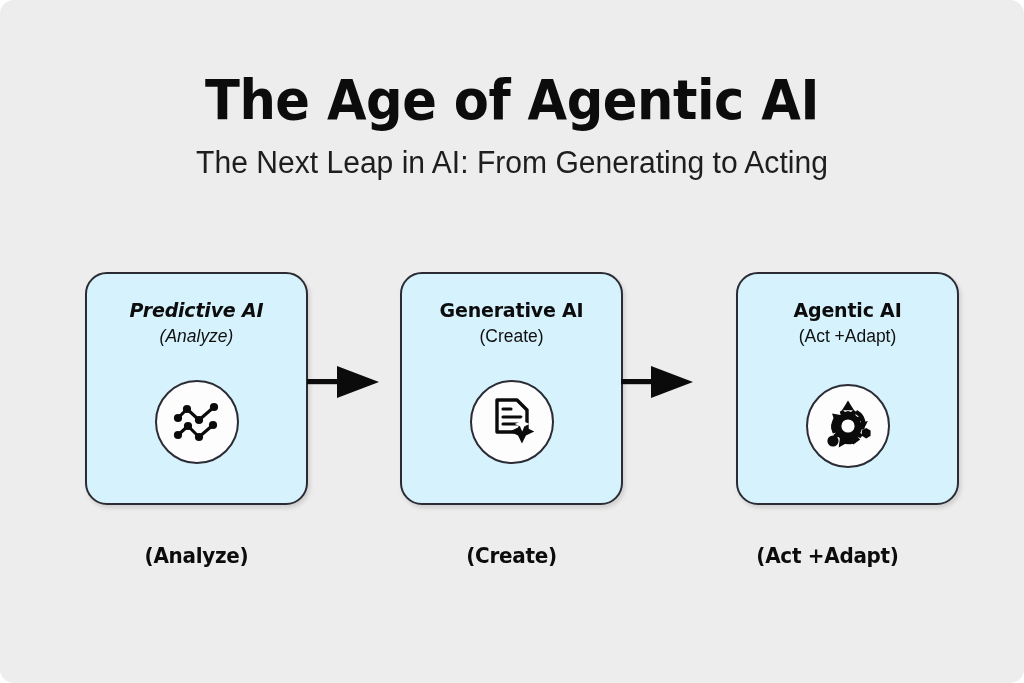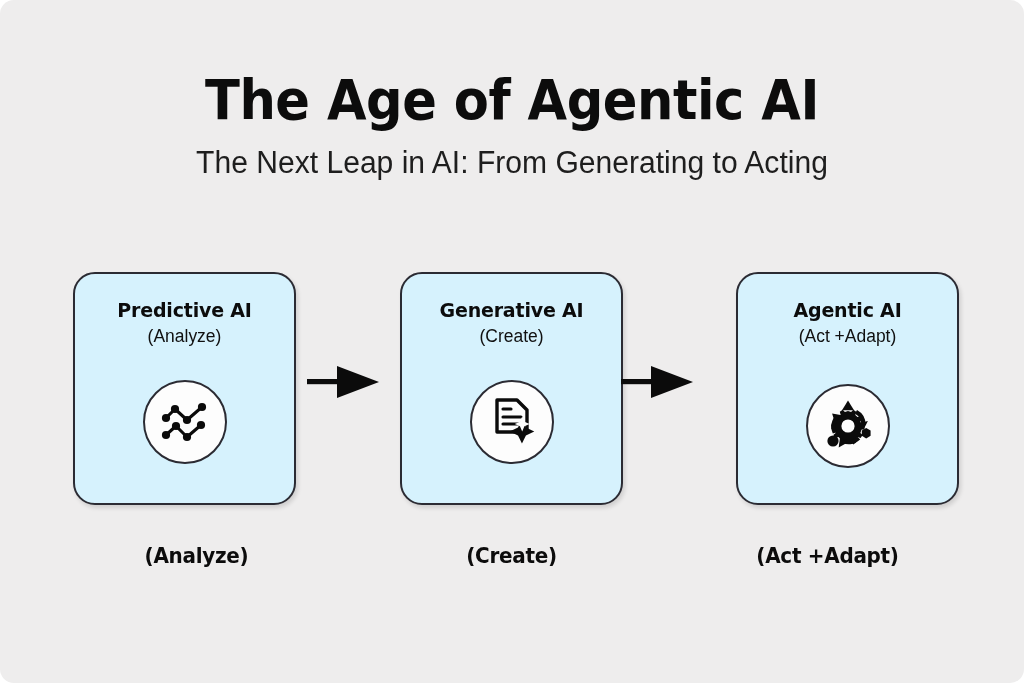--- a/index.html
+++ b/index.html
@@ -62,21 +62,21 @@
     position: absolute;
     top: 272px;
     width: 223px;
     height: 233px;
     background: #d6f2fd;
     border: 2.2px solid #2b2b33;
     border-radius: 22px;
     box-sizing: border-box;
     box-shadow: 2px 3px 4px rgba(0,0,0,0.13);
   }
-  #card-1 { left: 73px; }
+  #card-1 { left: 85px; font-style: italic; }
   #card-2 { left: 400px; }
   #card-3 { left: 716px; margin-left: 20px; }
 
   .card-title {
     position: absolute;
     left: 0;
     right: 0;
     top: 24px;
     text-align: center;
     font-size: 20px;

